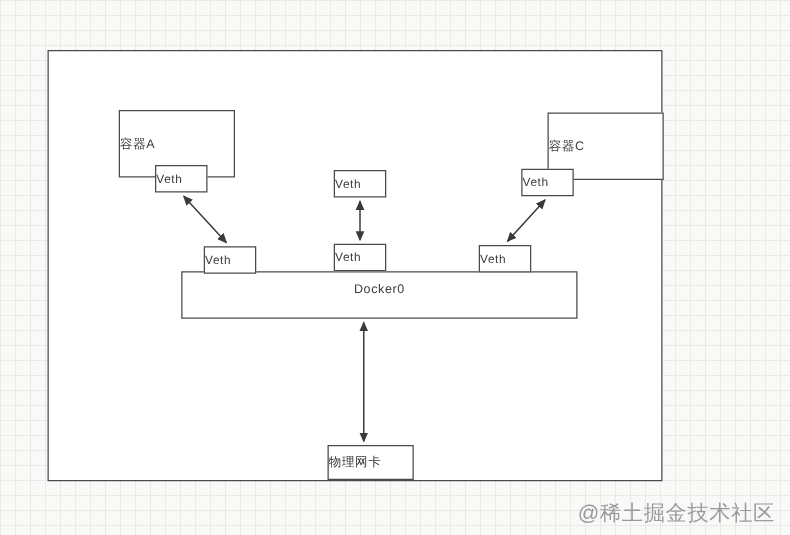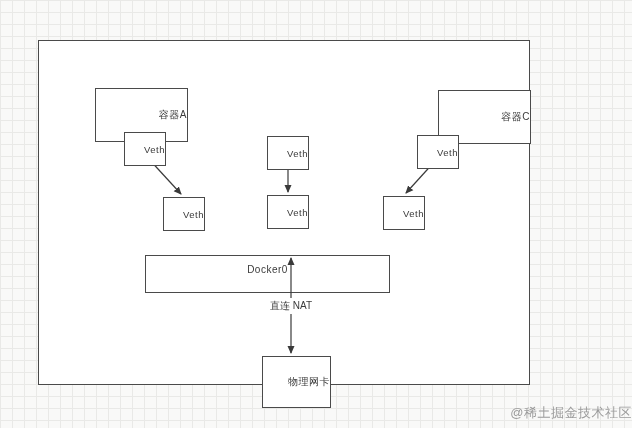--- a/index.html
+++ b/index.html
@@ -11,39 +11,39 @@
       linear-gradient(#e9e9e7 1px, transparent 1px),
       linear-gradient(90deg, #e9e9e7 1px, transparent 1px);
     background-size:12px 12px;
   }
   .host-rect{
     position:absolute;left:38px;top:40px;width:492px;height:345px;
     background:#ffffff;border:1px solid #4a4a4a;box-sizing:border-box;
   }
   .box{
     position:absolute;background:#ffffff;border:1px solid #4a4a4a;
-    box-sizing:border-box;display:flex;align-items:center;justify-content:flex-end;
+    box-sizing:border-box;display:flex;align-items:center;justify-content:flex-start;
     font-size:10px;color:#3a3a3a;letter-spacing:.5px;
   }
   .container-box{width:93px;height:54px;}
-  .veth-box{width:42px;height:34px;font-size:9.5px;z-index:3;}
+  .veth-box{width:42px;height:22px;font-size:9.5px;z-index:3;}
   .bridge-box{
-    position:absolute;left:145px;top:217px;width:245px;height:38px;
+    position:absolute;left:145px;top:217px;width:317px;height:38px;
     background:#ffffff;border:1px solid #4a4a4a;box-sizing:border-box;
-    display:flex;justify-content:center;z-index:1;margin-top:38px;
+    display:flex;justify-content:center;z-index:1;
   }
   .bridge-label{font-size:10px;color:#3a3a3a;margin-top:8px;letter-spacing:.5px;}
-  .nic-box{left:262px;top:356px;width:69px;height:52px;z-index:3;}
+  .nic-box{left:262px;top:356px;width:69px;height:28px;z-index:3;}
   .arrow-layer{position:absolute;left:0;top:0;width:632px;height:428px;pointer-events:none;z-index:2;}
   .nat-label{
     position:absolute;left:251px;top:298px;width:80px;text-align:center;
     background:#ffffff;font-size:10px;color:#3a3a3a;z-index:4;padding:1px 0;
   }
   .watermark{
-    position:absolute;right:0;bottom:6px;font-size:13px;color:#9b9b9b;
+    position:absolute;right:12px;bottom:6px;font-size:17px;color:#9b9b9b;
     letter-spacing:.5px;z-index:5;
   }
 </style>
 </head>
 <body>
 
 <div class="canvas">
 
   <div class="host-rect"></div>
 
@@ -76,21 +76,20 @@
     <span>Veth</span>
   </div>
   <div class="box veth-box" style="left:383px;top:196px;">
     <span>Veth</span>
   </div>
 
   <div class="box nic-box">
     <span>物理网卡</span>
   </div>
 
-  <div class="nat-label">直连 NAT</div>
 
   <svg class="arrow-layer" width="632" height="428" viewBox="0 0 632 428" xmlns="http://www.w3.org/2000/svg">
     <defs>
       <marker id="arr" viewBox="0 0 8 8" refX="7" refY="4" markerWidth="8" markerHeight="8" orient="auto-start-reverse" markerUnits="userSpaceOnUse">
         <path d="M0,0.5 L8,4 L0,7.5 z" fill="#3a3a3a"></path>
       </marker>
     </defs>
     <line x1="147" y1="157" x2="181" y2="194" stroke="#3a3a3a" stroke-width="1.2" marker-start="url(#arr)" marker-end="url(#arr)"></line>
     <line x1="288" y1="161" x2="288" y2="192" stroke="#3a3a3a" stroke-width="1.2" marker-start="url(#arr)" marker-end="url(#arr)"></line>
     <line x1="436" y1="160" x2="406" y2="193" stroke="#3a3a3a" stroke-width="1.2" marker-start="url(#arr)" marker-end="url(#arr)"></line>

